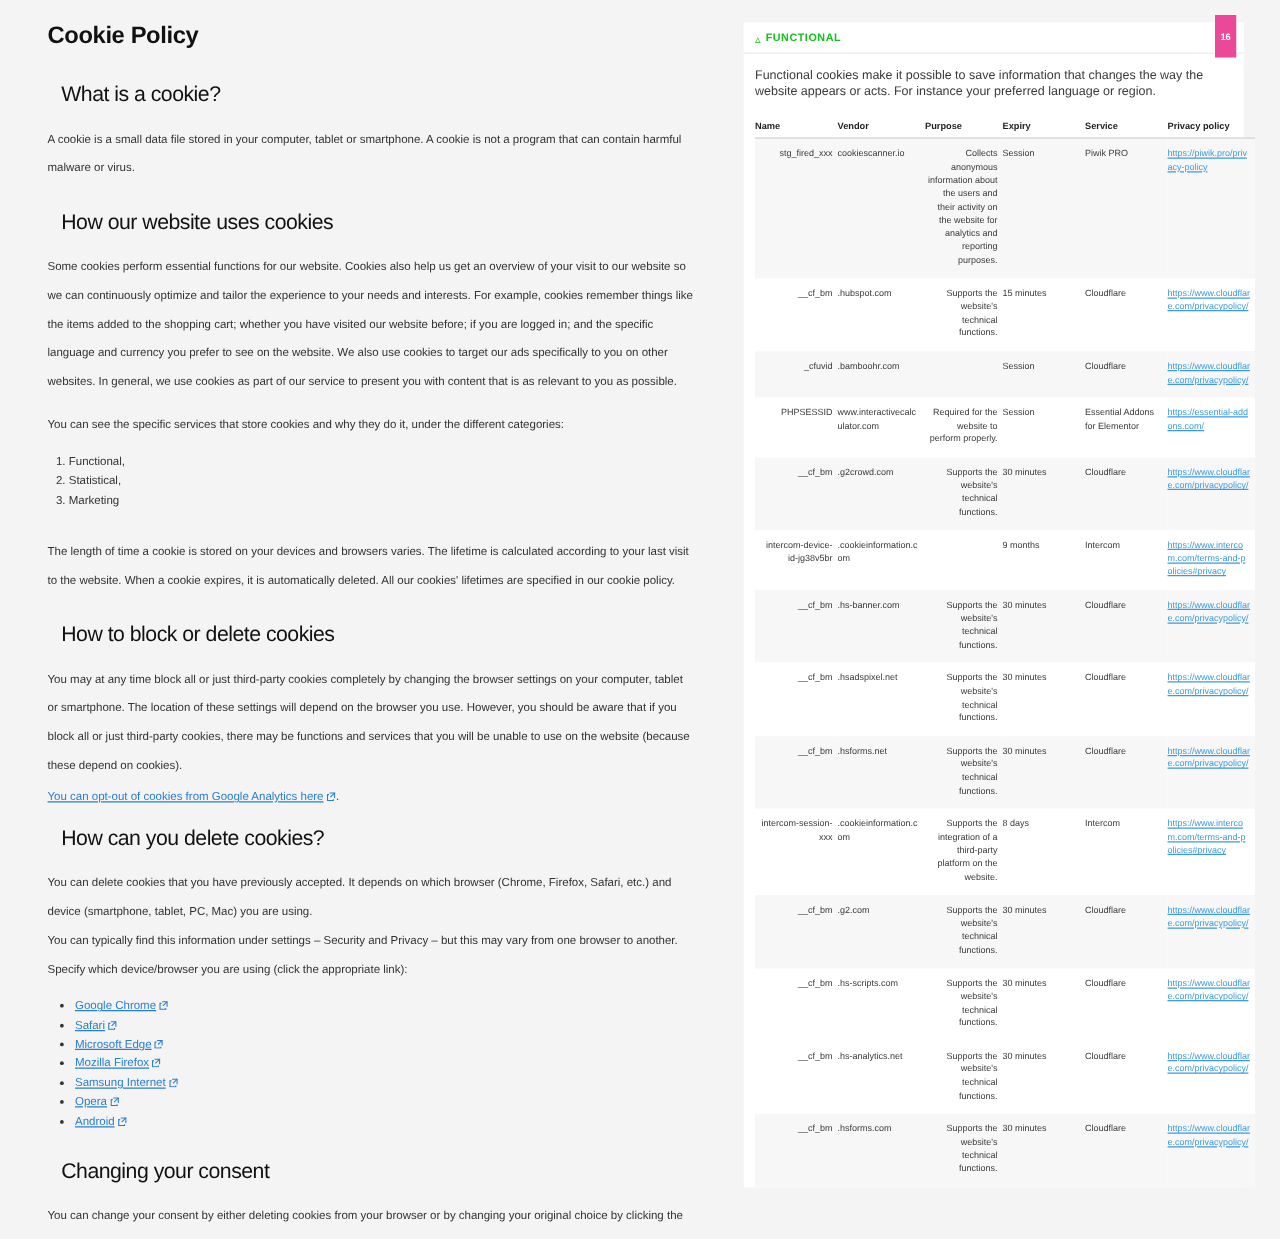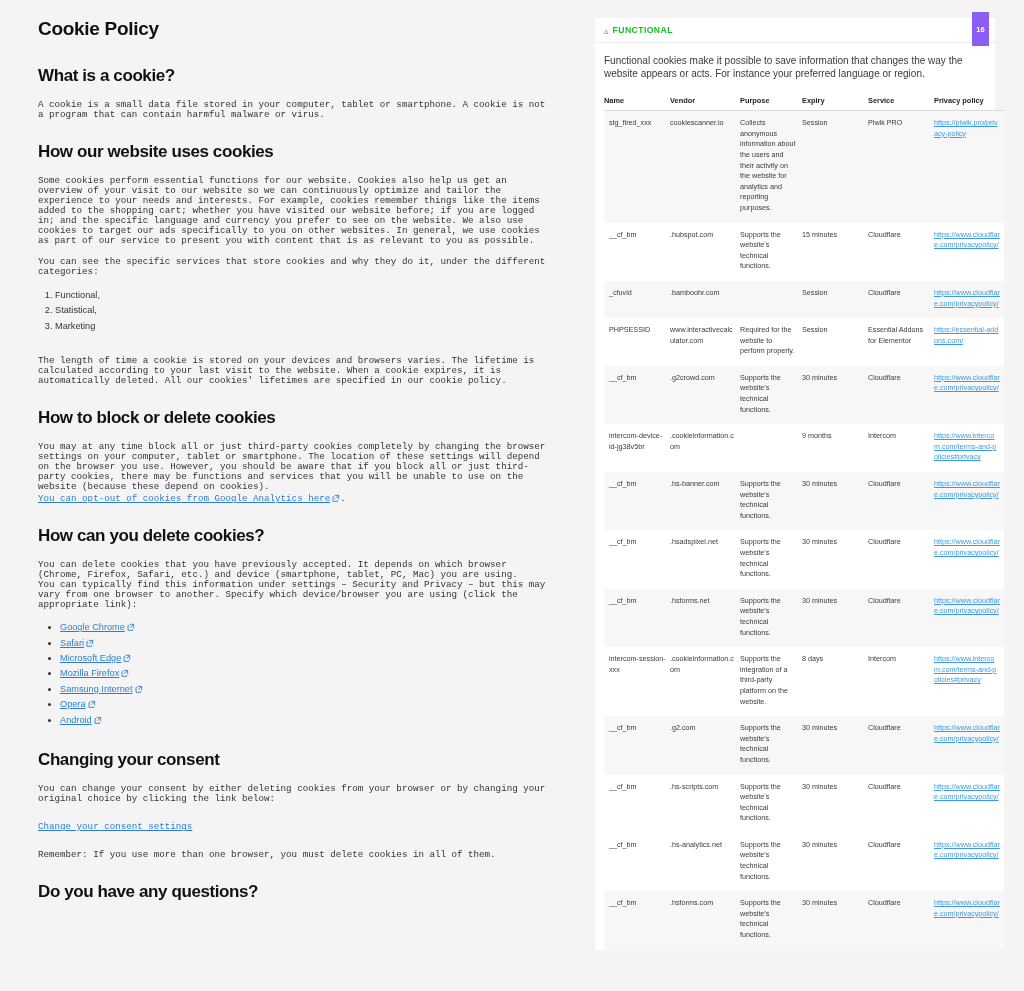--- a/index.html
+++ b/index.html
@@ -14,25 +14,25 @@
 
   
   .doc{
     position:absolute;left:38px;top:18px;width:518px;
   }
   .doc h1{
     font-size:19px;font-weight:bold;letter-spacing:-.3px;
     margin:0 0 26px 0;color:#111;
   }
   .doc h2{
-    font-size:17px;font-weight:bold;letter-spacing:-.4px;
-    margin:0 0 14px 0;color:#111;
+    font-size:17px;font-weight:normal;letter-spacing:-.4px;
+    margin:0 0 14px 11px;color:#111;
   }
   .doc p{
-    font-size:9.2px;line-height:10px;margin:0 0 11px 0;color:#333;font-family:Liberation Mono, monospace;
+    font-size:9.2px;line-height:23px;margin:0 0 11px 0;color:#333;
   }
   .doc p.last{margin-bottom:22px;}
   .doc ol{
     margin:0 0 22px 0;padding-left:17px;font-size:9.2px;line-height:15.4px;color:#333;
   }
   .doc ul{
     margin:0 0 22px 0;padding-left:22px;font-size:9.2px;line-height:15.4px;color:#333;
   }
   .doc li{margin:0;}
   a.lnk{
@@ -57,21 +57,21 @@
     display:flex;align-items:center;gap:4px;padding-left:9px;
   }
   .chev-icon{
     font-size:9px;line-height:9px;color:#13c21b;transform:translateY(1px);
   }
   .cat-label{
     font-size:8.6px;font-weight:bold;letter-spacing:.45px;color:#13c21b;
   }
   .count-badge{
     position:absolute;right:6px;top:-6px;
-    width:17px;height:34px;background:#8b5cf6;
+    width:17px;height:34px;background:#ec4899;
     display:flex;align-items:center;justify-content:center;
     color:#ffffff;font-size:7.5px;font-weight:bold;
   }
   .panel-desc{
     font-size:10px;line-height:12.6px;color:#3a3a3a;
     padding:12px 12px 0 9px;
   }
 
   
   table.cookies{
@@ -84,23 +84,23 @@
     vertical-align:bottom;
   }
   table.cookies td{
     font-size:7.2px;line-height:10.6px;color:#3a3a3a;
     padding:7px 4px 9px 0;vertical-align:top;
     word-break:break-word;
   }
   table.cookies tr.odd td{background:#f7f7f7;}
   table.cookies tr.even td{background:#ffffff;}
   table.cookies td:first-child{padding-left:5px;}
-  .c-name{width:62px;}
+  .c-name{width:62px;text-align:right;}
   .c-vendor{width:66px;}
-  .c-purpose{width:58px;}
+  .c-purpose{width:58px;text-align:right;}
   .c-expiry{width:62px;}
   .c-service{width:62px;}
   .c-policy{width:66px;}
   a.policy-link{
     color:#3d9ae2;text-decoration:underline;word-break:break-all;
     font-size:7.2px;line-height:10.6px;margin-top:12px;
   }
 </style>
 </head>
 <body>
@@ -120,21 +120,21 @@
     <ol>
       <li>Functional,</li>
       <li>Statistical,</li>
       <li>Marketing</li>
     </ol>
 
     <p class="last">The length of time a cookie is stored on your devices and browsers varies. The lifetime is calculated according to your last visit to the website. When a cookie expires, it is automatically deleted. All our cookies' lifetimes are specified in our cookie policy.</p>
 
     <h2>How to block or delete cookies</h2>
     <p style="margin-bottom:2px">You may at any time block all or just third-party cookies completely by changing the browser settings on your computer, tablet or smartphone. The location of these settings will depend on the browser you use. However, you should be aware that if you block all or just third-party cookies, there may be functions and services that you will be unable to use on the website (because these depend on cookies).</p>
-    <p style="margin-bottom:22px"><a class="lnk" href="#">You can opt-out of cookies from Google Analytics here</a><span class="extlink-icon"><svg viewBox="0 0 12 12" width="8" height="8">
+    <p style="margin-bottom:12px"><a class="lnk" href="#">You can opt-out of cookies from Google Analytics here</a><span class="extlink-icon"><svg viewBox="0 0 12 12" width="8" height="8">
             <path d="M4 2h6v6" fill="none" stroke="#2a7ed1" stroke-width="1.3"></path>
             <path d="M10 2 5 7" fill="none" stroke="#2a7ed1" stroke-width="1.3"></path>
             <path d="M8.5 9.5v1.5H1.5V4h1.8" fill="none" stroke="#2a7ed1" stroke-width="1.3"></path>
           </svg></span><span>.</span></p>
 
     <h2>How can you delete cookies?</h2>
     <p style="margin-bottom:0">You can delete cookies that you have previously accepted. It depends on which browser (Chrome, Firefox, Safari, etc.) and device (smartphone, tablet, PC, Mac) you are using.</p>
     <p style="margin-bottom:10px">You can typically find this information under settings – Security and Privacy – but this may vary from one browser to another. Specify which device/browser you are using (click the appropriate link):</p>
     <ul>
       <li><a class="lnk" href="#">Google Chrome</a><span class="extlink-icon"><svg viewBox="0 0 12 12" width="8" height="8">

